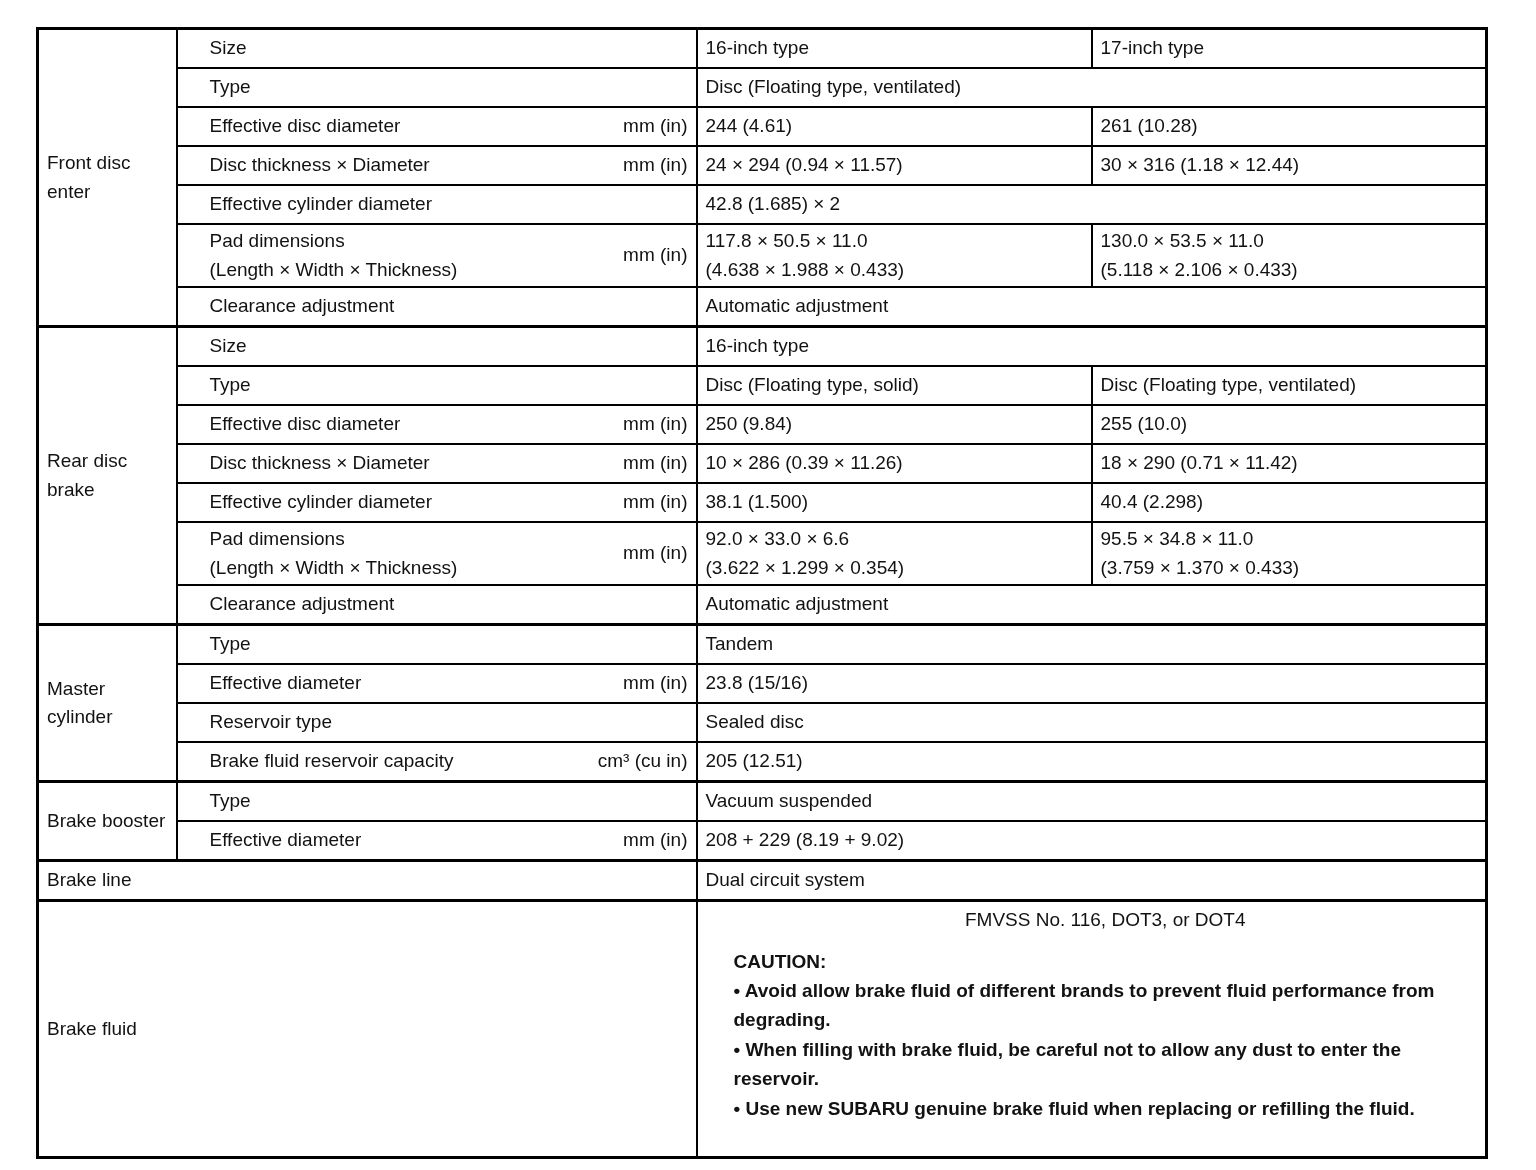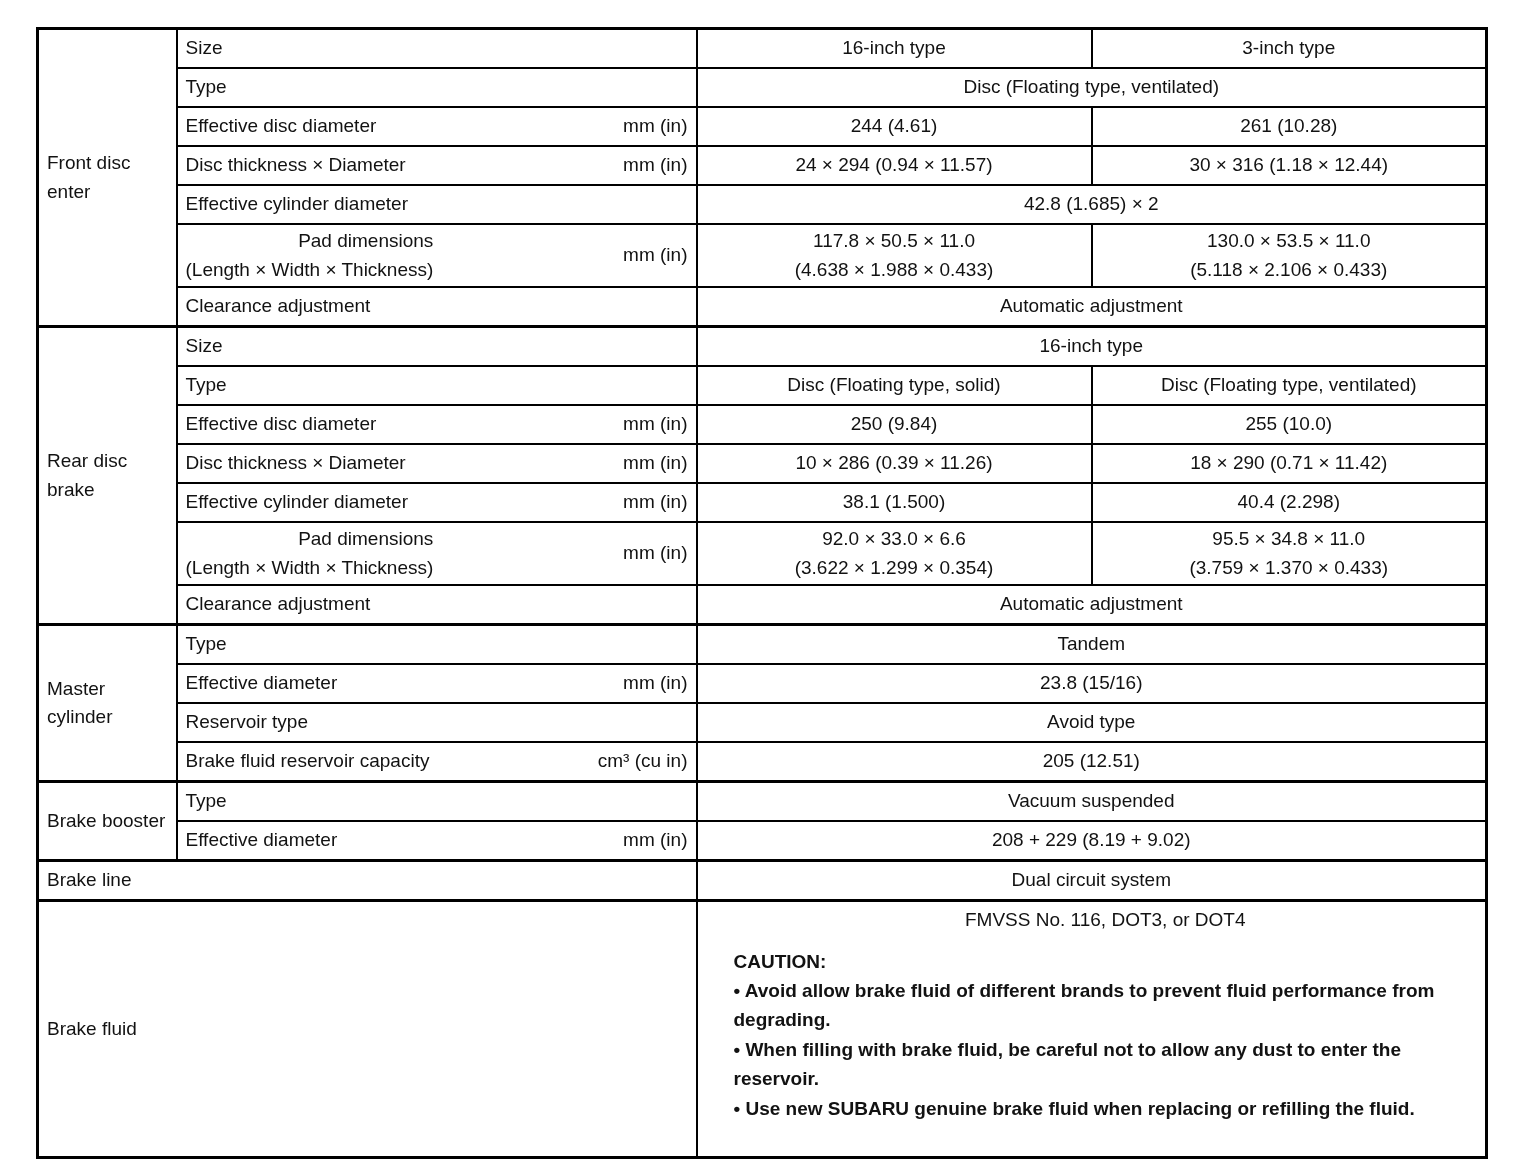--- a/index.html
+++ b/index.html
@@ -43,28 +43,28 @@
     padding: 2px 8px 2px 10px;
   }
   .prop-flex {
     display: flex;
     align-items: center;
     justify-content: space-between;
     gap: 6px;
   }
   .prop-name {
     white-space: pre-line;
-    text-align: right;
+    text-align: left;
+    margin-left: 24px;
   }
   .unit {
     white-space: nowrap;
     text-align: left;
   }
   td.value-cell {
-    text-align: center;
     white-space: pre-line;
     height: 33px;
     border-radius: 14px;
   }
   td.fluid-cell {
     vertical-align: top;
     padding: 5px 12px 8px 12px;
   }
   .fluid-inner {
     min-height: 248px;
@@ -100,21 +100,21 @@
     </colgroup>
     <tbody id="spec-tbody">
         <tr class="section-start">
           <td class="label-cell" rowspan="7">Front disc enter</td>
           <td class="prop-cell">
             <div class="prop-flex">
               <span class="prop-name">Size</span>
             </div>
           </td>
           <td class="value-cell">16-inch type</td>
-          <td class="value-cell">3-inch type</td>
+          <td class="value-cell">17-inch type</td>
         </tr>
         <tr>
           <td class="prop-cell">
             <div class="prop-flex">
               <span class="prop-name">Type</span>
             </div>
           </td>
           <td class="value-cell" colspan="2">Disc (Floating type, ventilated)</td>
         </tr>
         <tr>
@@ -252,21 +252,21 @@
             </div>
           </td>
           <td class="value-cell" colspan="2">23.8 (15/16)</td>
         </tr>
         <tr>
           <td class="prop-cell">
             <div class="prop-flex">
               <span class="prop-name">Reservoir type</span>
             </div>
           </td>
-          <td class="value-cell" colspan="2">Avoid type</td>
+          <td class="value-cell" colspan="2">Sealed disc</td>
         </tr>
         <tr>
           <td class="prop-cell">
             <div class="prop-flex">
               <span class="prop-name">Brake fluid reservoir capacity</span>
               <span class="unit">cm³ (cu in)</span>
             </div>
           </td>
           <td class="value-cell" colspan="2">205 (12.51)</td>
         </tr>

